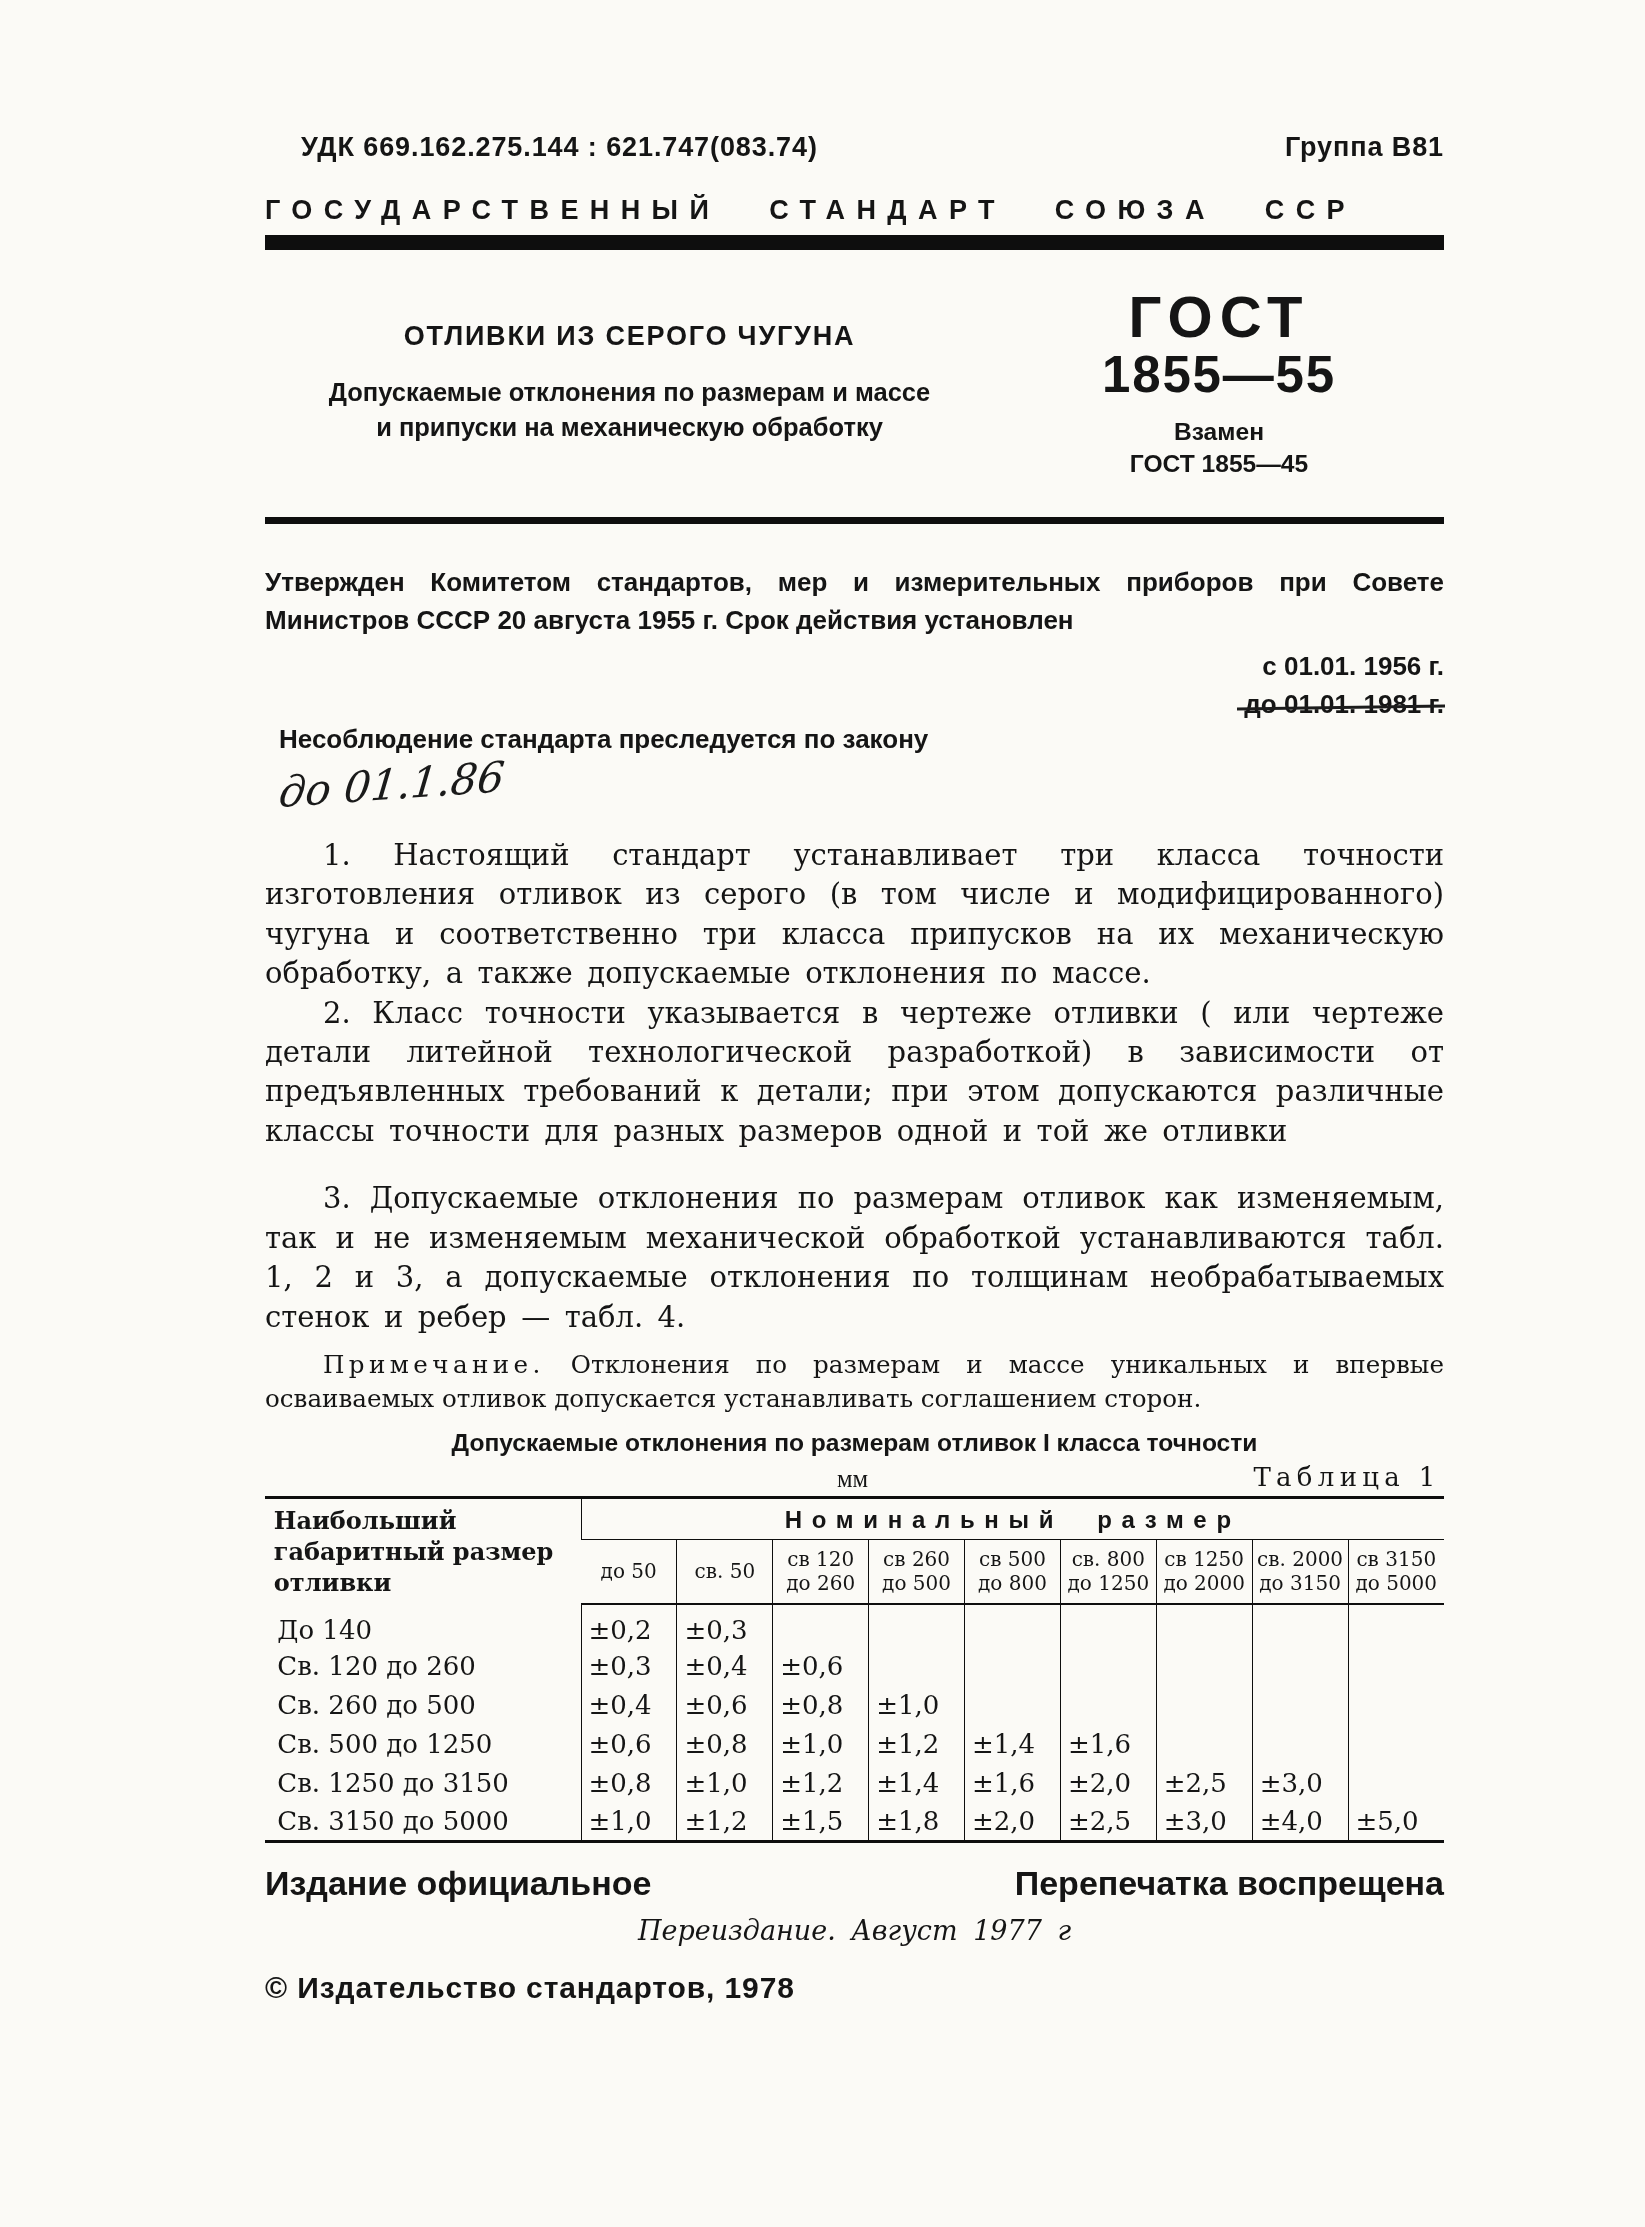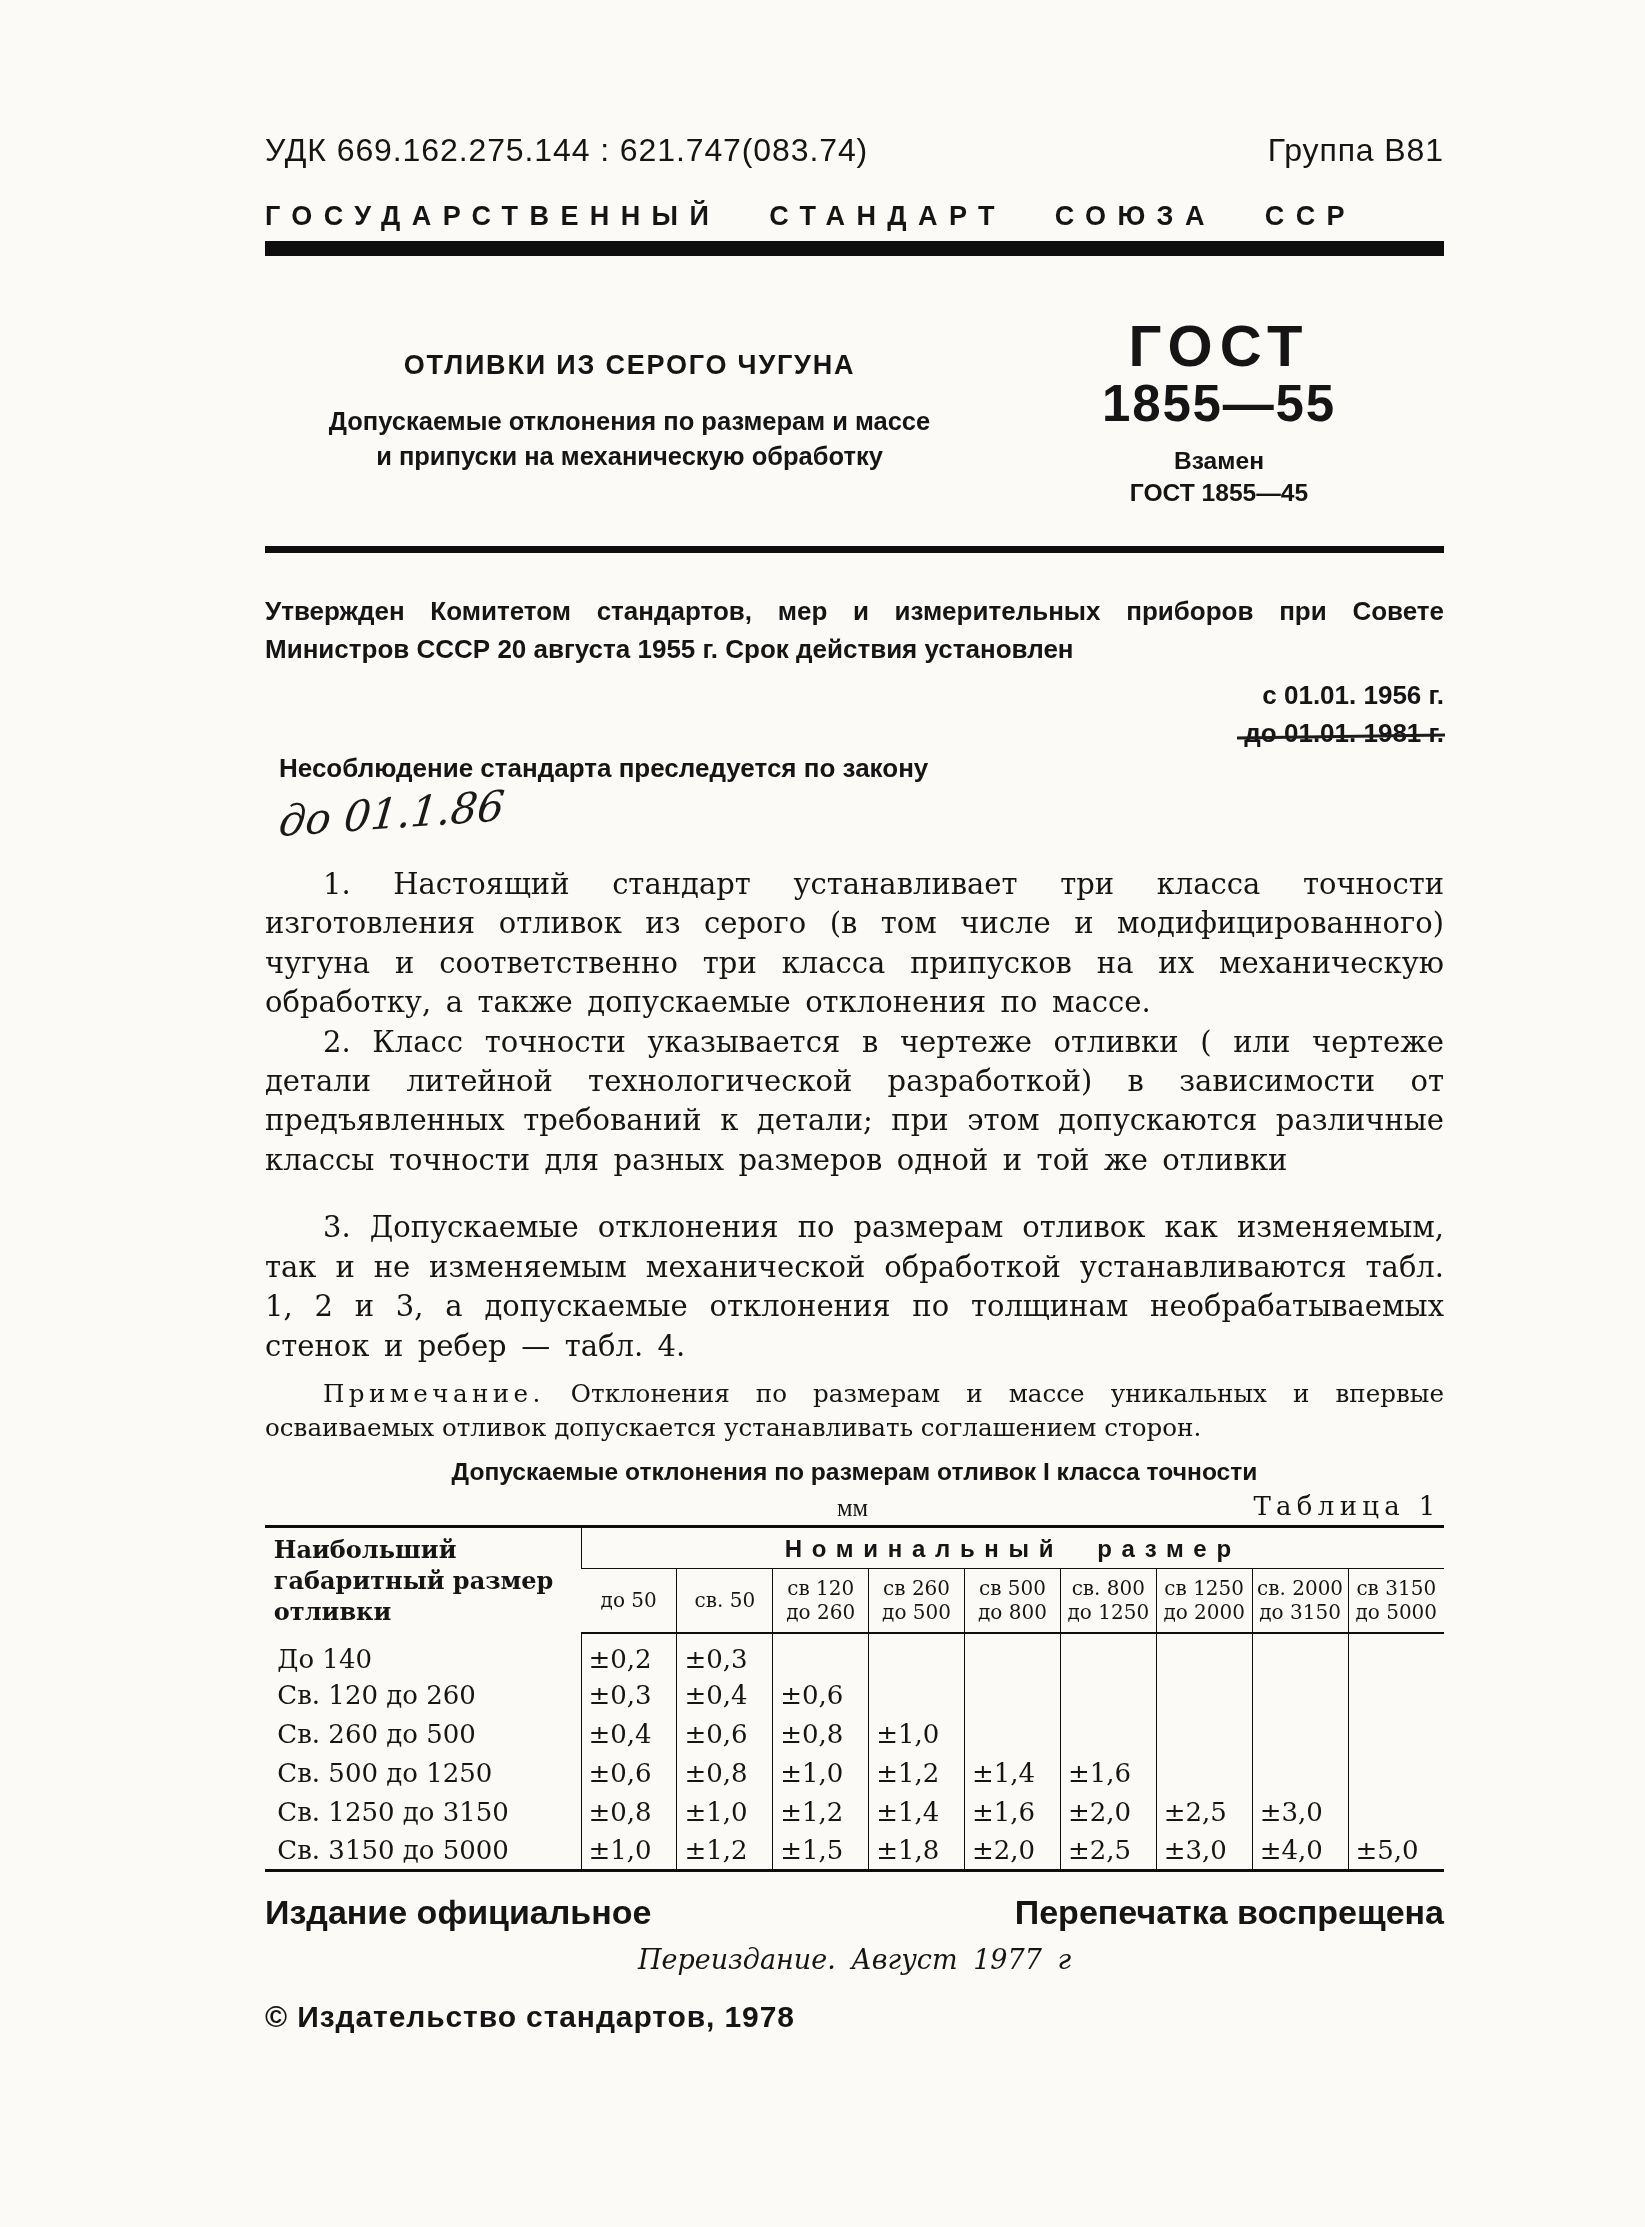--- a/index.html
+++ b/index.html
@@ -1,25 +1,25 @@
 <!DOCTYPE html>
 <html style="font-size:14px"><head>
 <meta charset="utf-8">
 <style>
   html,body{margin:0;padding:0;background:#888;}
   .page{width:1646px;height:2227px;background:#fbfaf6;color:#151515;position:relative;overflow:hidden;font-family:"DejaVu Serif",serif;}
   .content{position:absolute;left:265px;top:132px;width:1179px;}
   .sans{font-family:"Liberation Sans","DejaVu Sans",sans-serif;}
   .pre{white-space:pre-line;}
 
-  .topline{display:flex;justify-content:space-between;font-weight:400;font-size:32px;letter-spacing:0.9px;}
+  .topline{display:flex;justify-content:space-between;font-weight:700;font-size:27px;letter-spacing:0.9px;margin-left:36px;}
   .orgline{margin-top:32px;font-weight:700;font-size:27px;letter-spacing:11.4px;word-spacing:30px;white-space:nowrap;}
   .bar{height:15px;background:#0e0e0e;margin-top:8.8px;}
 
-  .titleblock{display:flex;margin-top:61px;}
+  .titleblock{display:flex;margin-top:38px;}
   .tb-left{width:729px;text-align:center;font-weight:700;padding-top:33px;}
   .tb-title{font-size:27px;letter-spacing:1.8px;}
   .tb-sub{font-size:25.5px;margin-top:23px;line-height:1.38;}
   .tb-right{flex:1;text-align:center;}
   .gost-word{font-size:58px;font-weight:700;letter-spacing:7px;line-height:1.0;}
   .gost-num{font-size:51px;font-weight:700;letter-spacing:1.8px;margin-top:3.5px;line-height:1.0;}
   .vzamen{font-size:24.6px;font-weight:700;margin-top:16px;line-height:1.3;}
 
   .rule{height:7px;background:#0e0e0e;margin-top:37px;}
 

